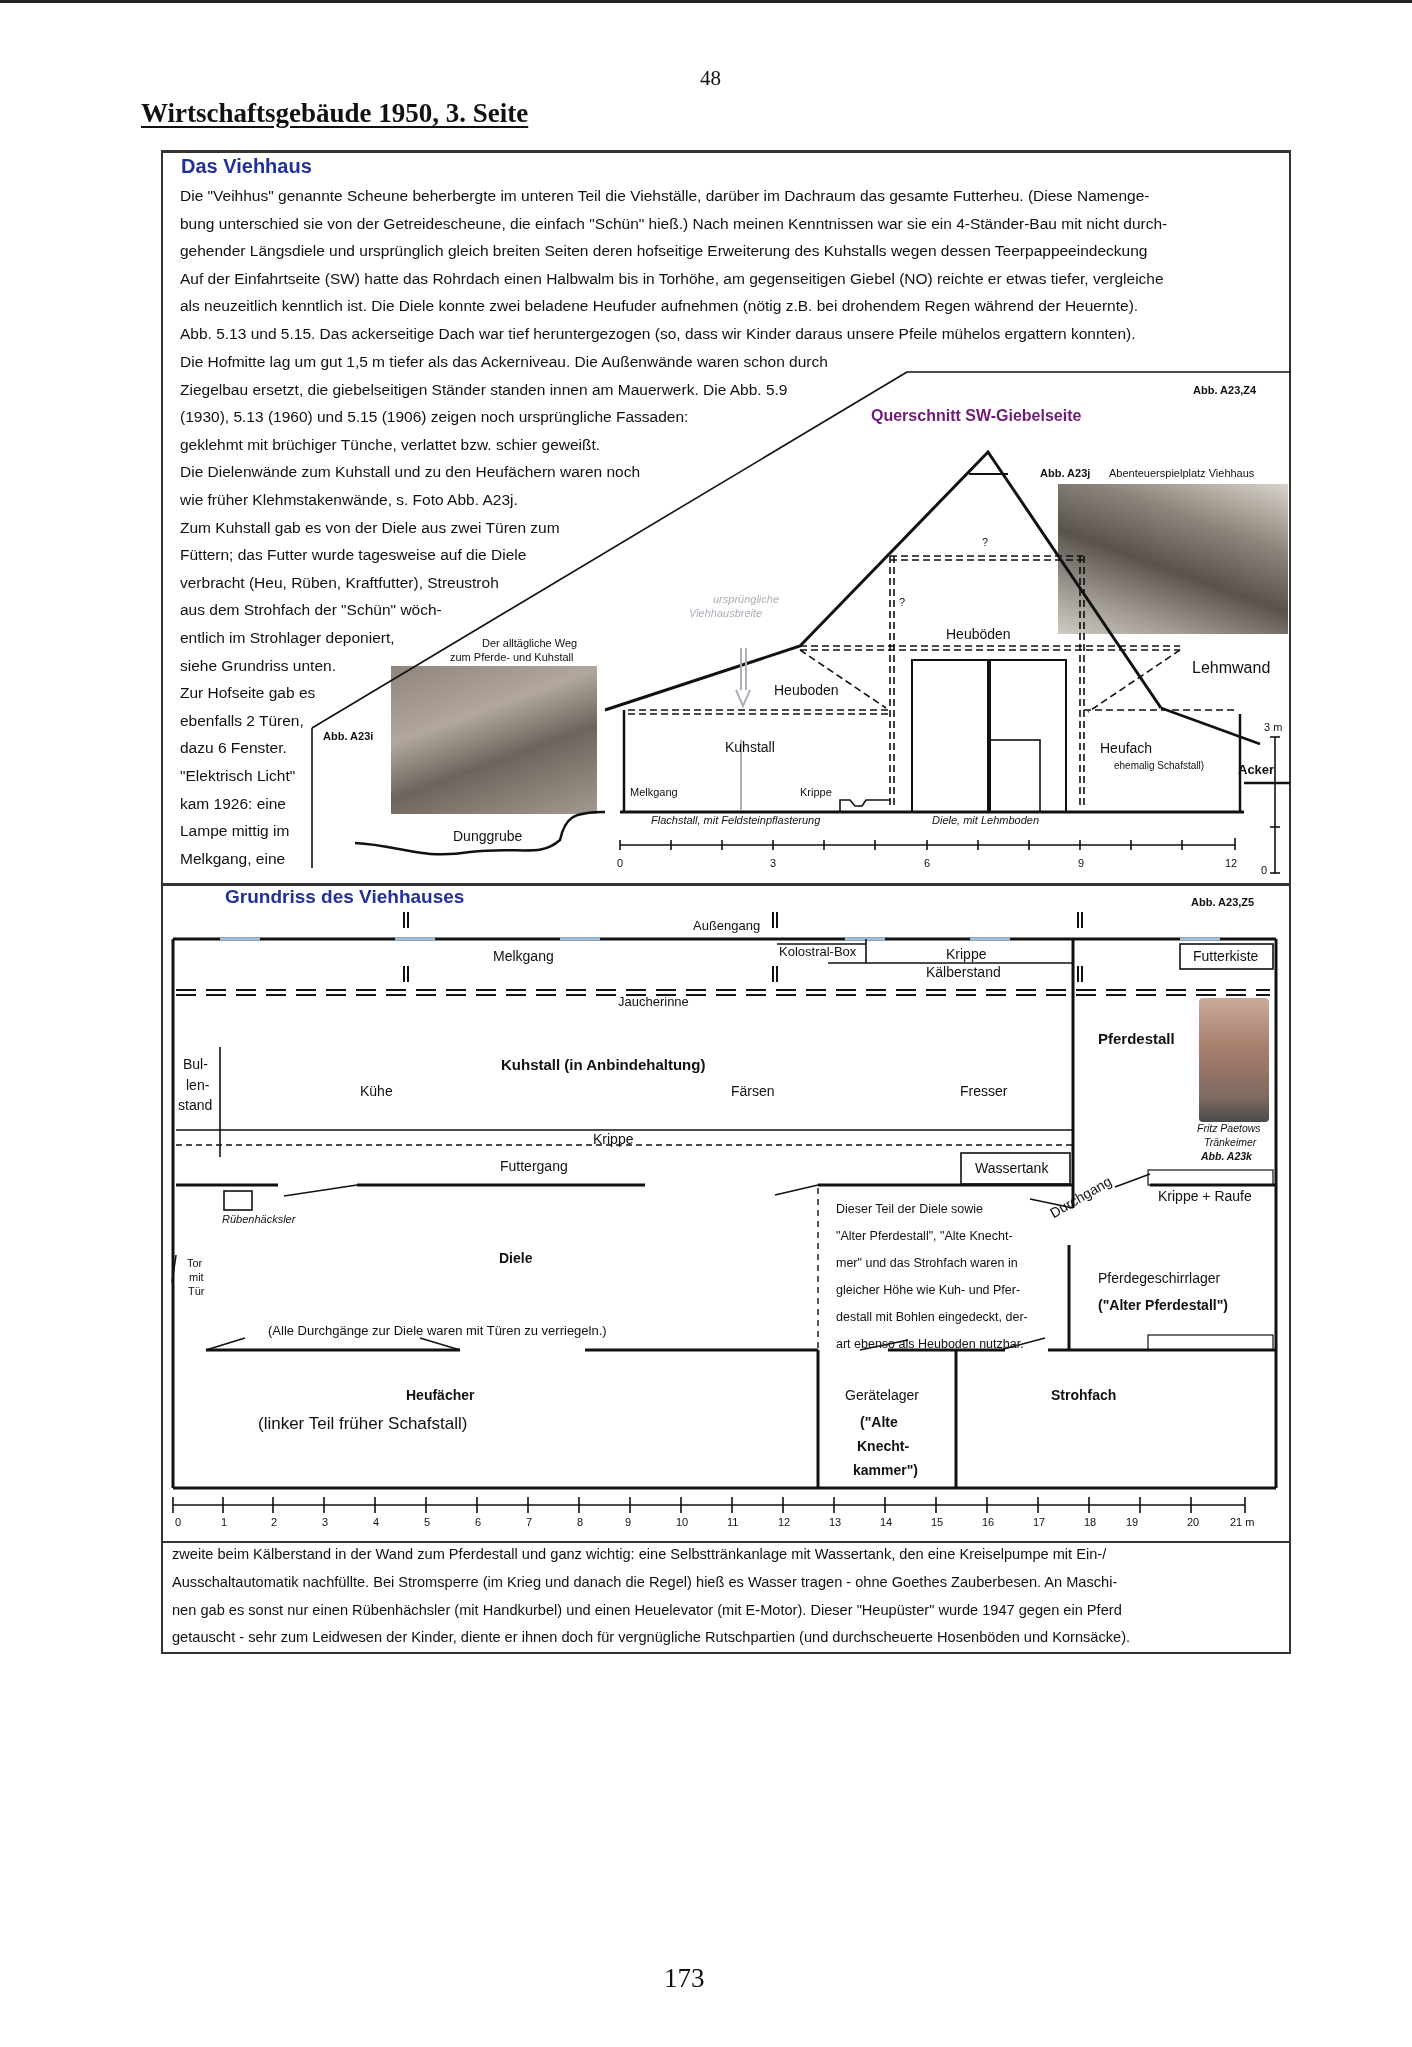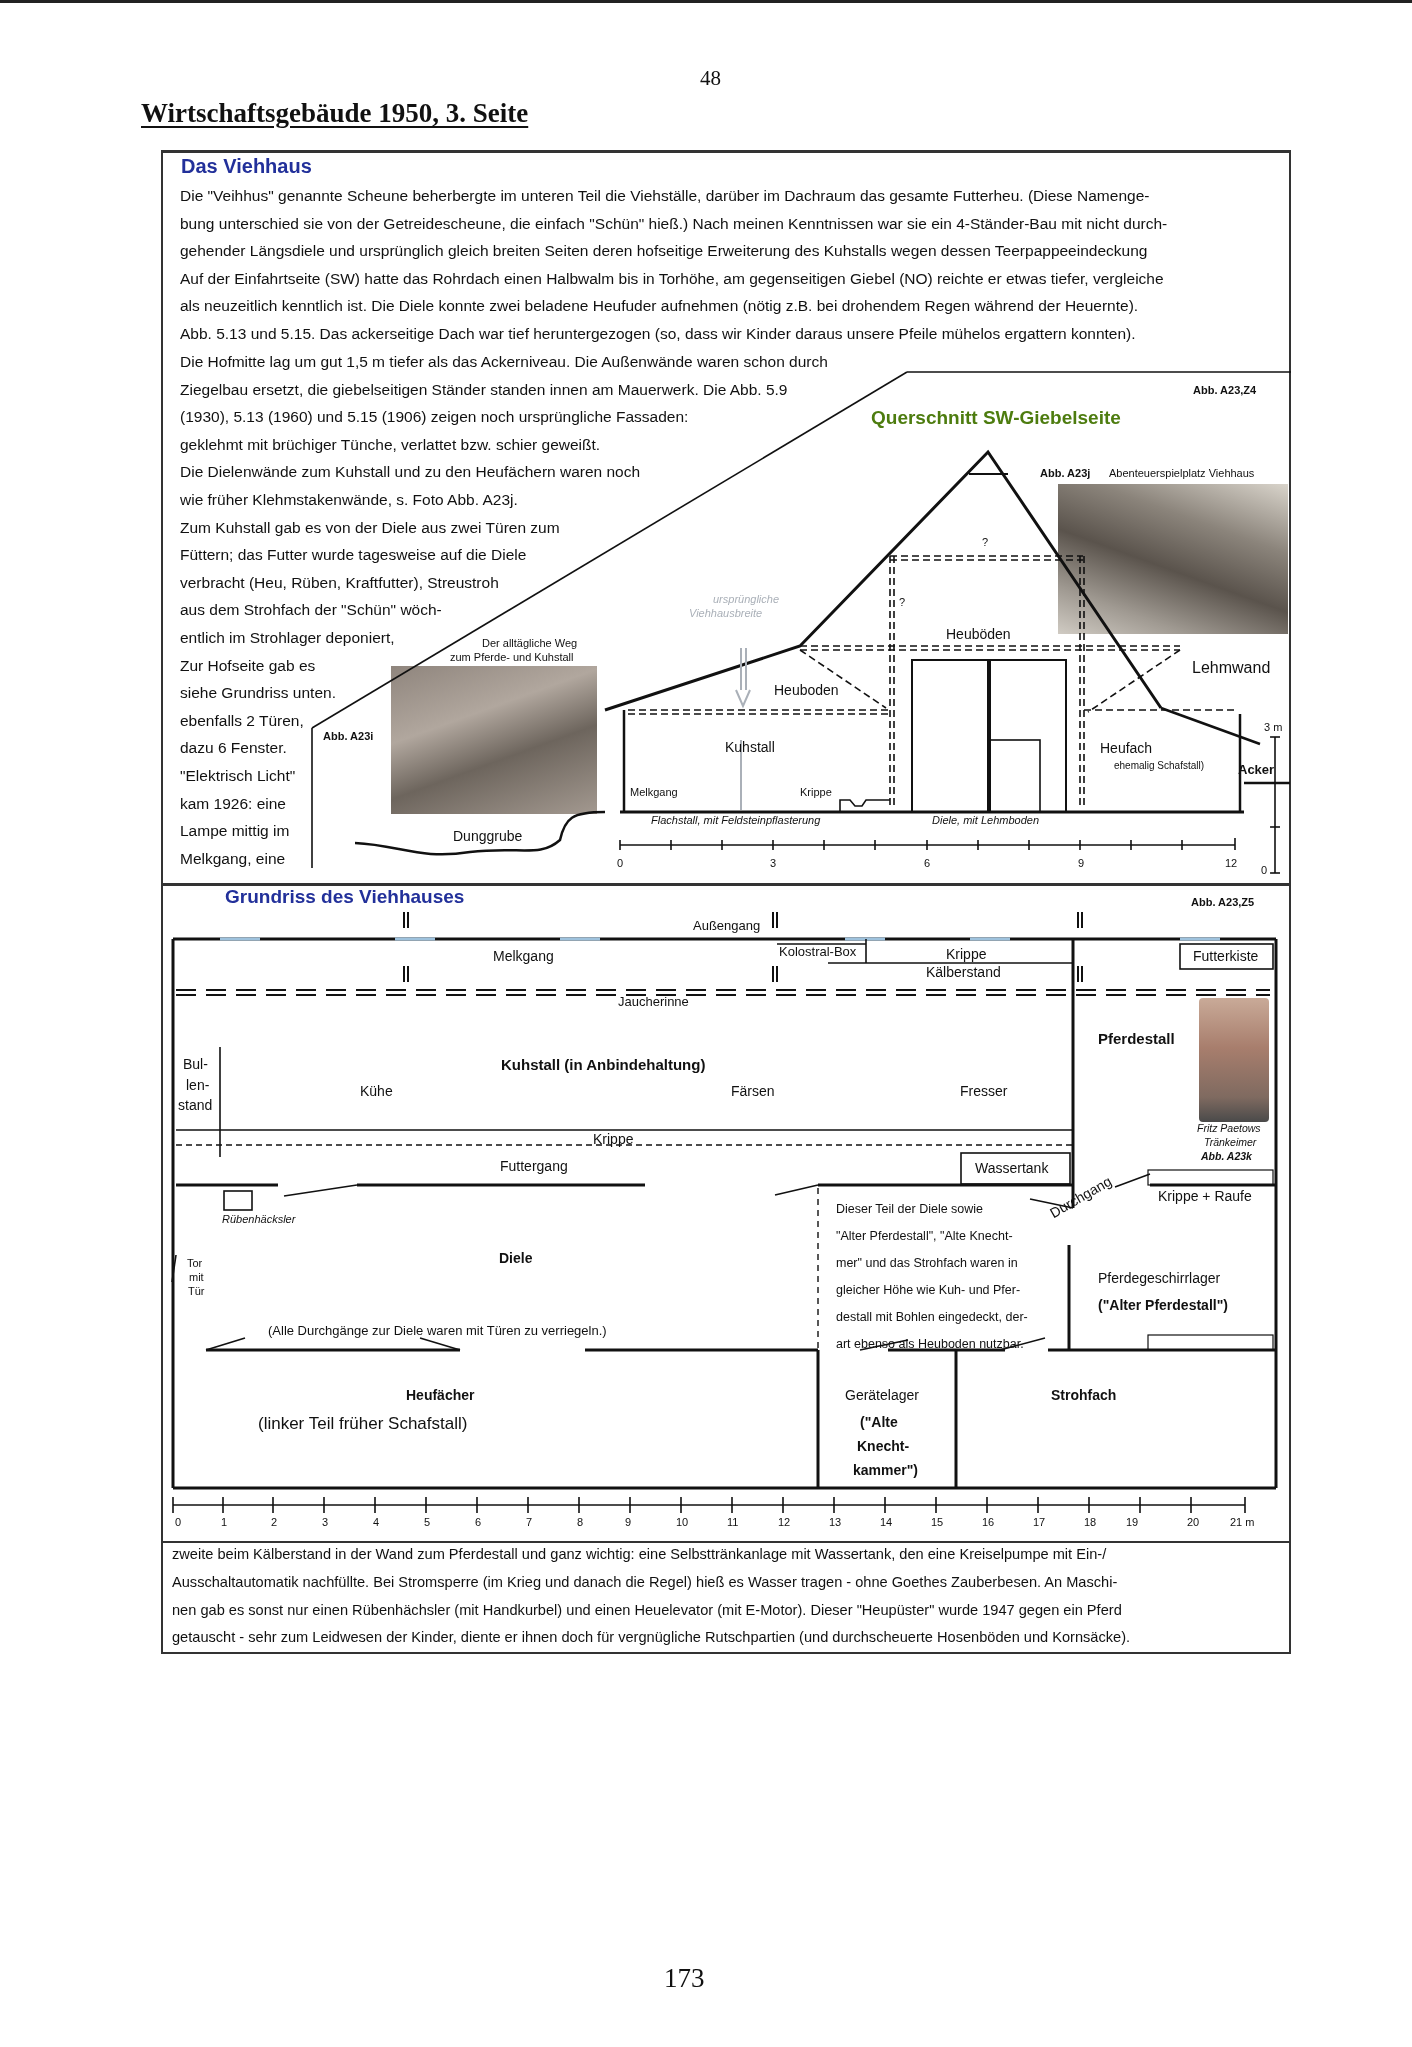--- a/index.html
+++ b/index.html
@@ -51,22 +51,22 @@
   <div>Ziegelbau ersetzt, die giebelseitigen Ständer standen innen am Mauerwerk. Die Abb. 5.9</div>
   <div>(1930), 5.13 (1960) und 5.15 (1906) zeigen noch ursprüngliche Fassaden:</div>
   <div>geklehmt mit brüchiger Tünche, verlattet bzw. schier geweißt.</div>
   <div>Die Dielenwände zum Kuhstall und zu den Heufächern waren noch</div>
   <div>wie früher Klehmstakenwände, s. Foto Abb. A23j.</div>
   <div>  Zum Kuhstall gab es von der Diele aus zwei Türen zum</div>
   <div>Füttern; das Futter wurde tagesweise auf die Diele</div>
   <div>verbracht (Heu, Rüben, Kraftfutter), Streustroh</div>
   <div>aus dem Strohfach der "Schün" wöch-</div>
   <div>entlich im Strohlager deponiert,</div>
+  <div>siehe Grundriss unten.</div>
   <div>  Zur Hofseite gab es</div>
-  <div>siehe Grundriss unten.</div>
   <div>ebenfalls 2 Türen,</div>
   <div>dazu 6 Fenster.</div>
   <div>"Elektrisch Licht"</div>
   <div>kam 1926: eine</div>
   <div>Lampe mittig im</div>
   <div>Melkgang, eine</div>
 </div>
 
 <div class="photo" style="left:391px;top:666px;width:206px;height:148px"></div>
 <div class="photo2" style="left:1058px;top:484px;width:230px;height:150px"></div>
@@ -255,21 +255,21 @@
         <line x1="1245" y1="1497" x2="1245" y2="1513"></line>
     </g>
   </g>
 </svg>
 
 <div class="lbl sm" style="left:482px;top:637px">Der alltägliche Weg</div>
 <div class="lbl sm" style="left:450px;top:651px">zum Pferde- und Kuhstall</div>
 <div class="lbl sm bold" style="left:323px;top:730px">Abb. A23i</div>
 
 <div class="lbl sm bold" style="left:1193px;top:384px">Abb. A23,Z4</div>
-<div class="lbl bold" style="left:871px;top:407px;color:#4d7c0f;font-size:19px">Querschnitt SW-Giebelseite</div>
+<div class="lbl bold" style="left:871px;top:407px;color:#701a75;font-size:16px">Querschnitt SW-Giebelseite</div>
 <div class="lbl sm bold" style="left:1040px;top:467px">Abb. A23j</div>
 <div class="lbl sm" style="left:1109px;top:467px">Abenteuerspielplatz Viehhaus</div>
 <div class="lbl sm" style="left:982px;top:536px">?</div>
 <div class="lbl sm" style="left:899px;top:596px">?</div>
 <div class="lbl sm ital" style="left:713px;top:593px;color:#aab0b8">ursprüngliche</div>
 <div class="lbl sm ital" style="left:689px;top:607px;color:#aab0b8">Viehhausbreite</div>
 <div class="lbl" style="left:946px;top:626px">Heuböden</div>
 <div class="lbl" style="left:1192px;top:659px;font-size:16px">Lehmwand</div>
 <div class="lbl" style="left:774px;top:682px">Heuboden</div>
 <div class="lbl" style="left:725px;top:739px">Kuhstall</div>

